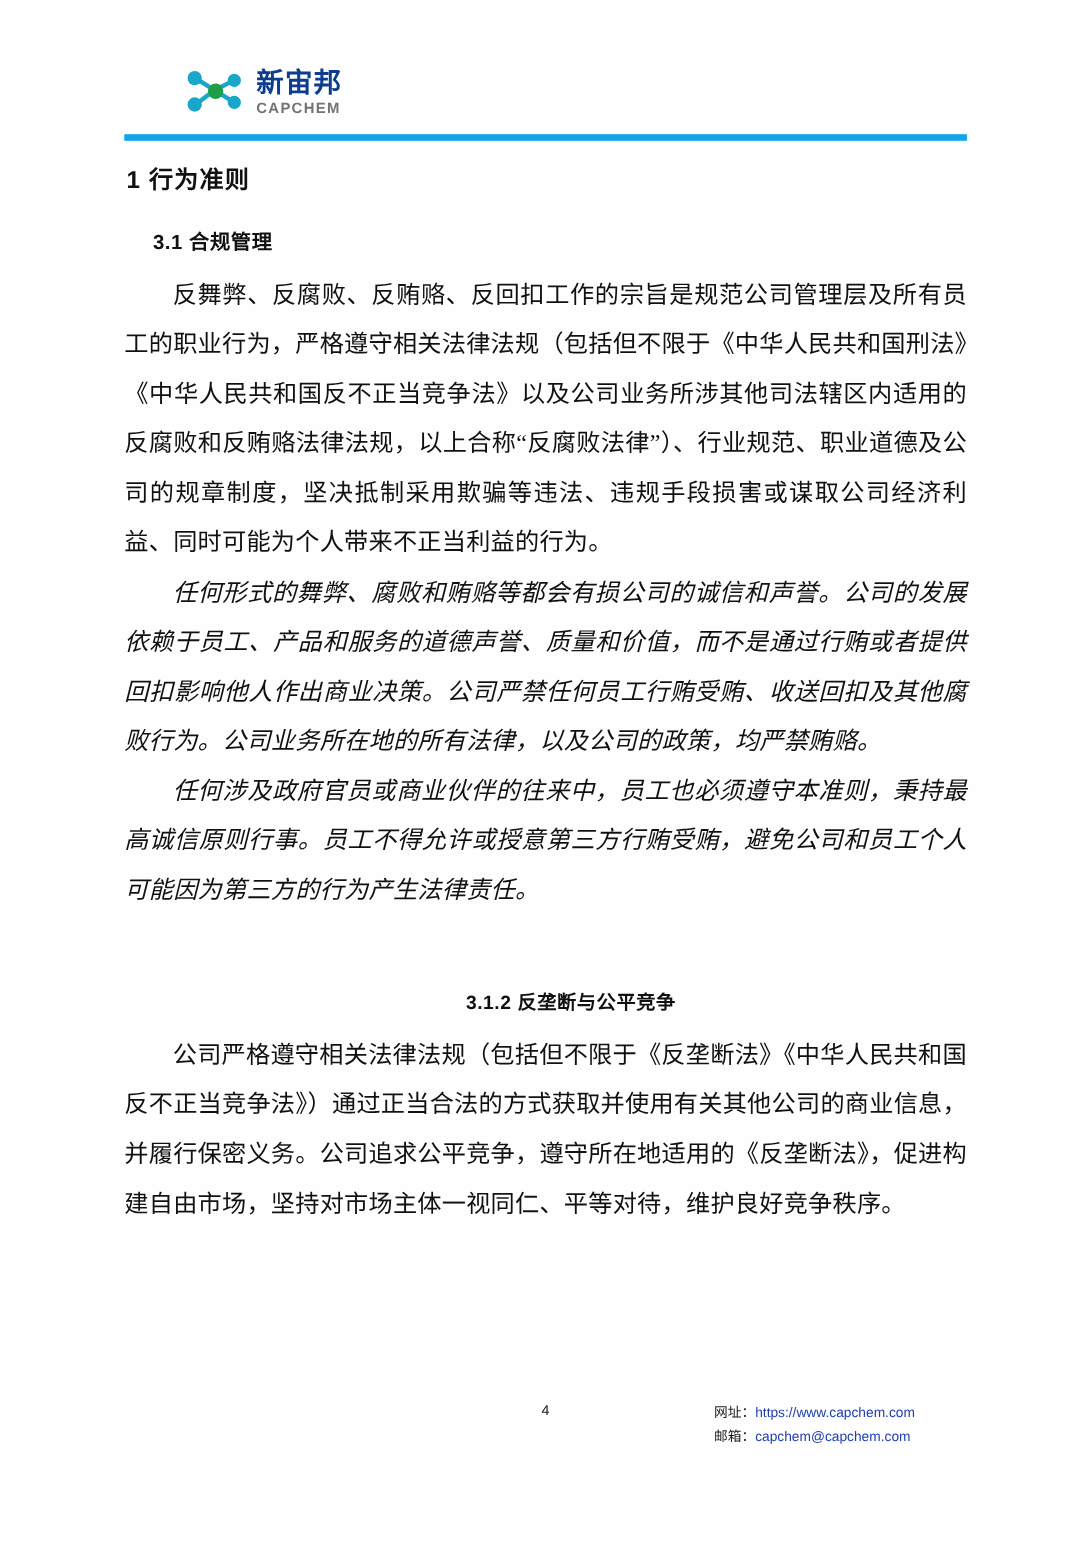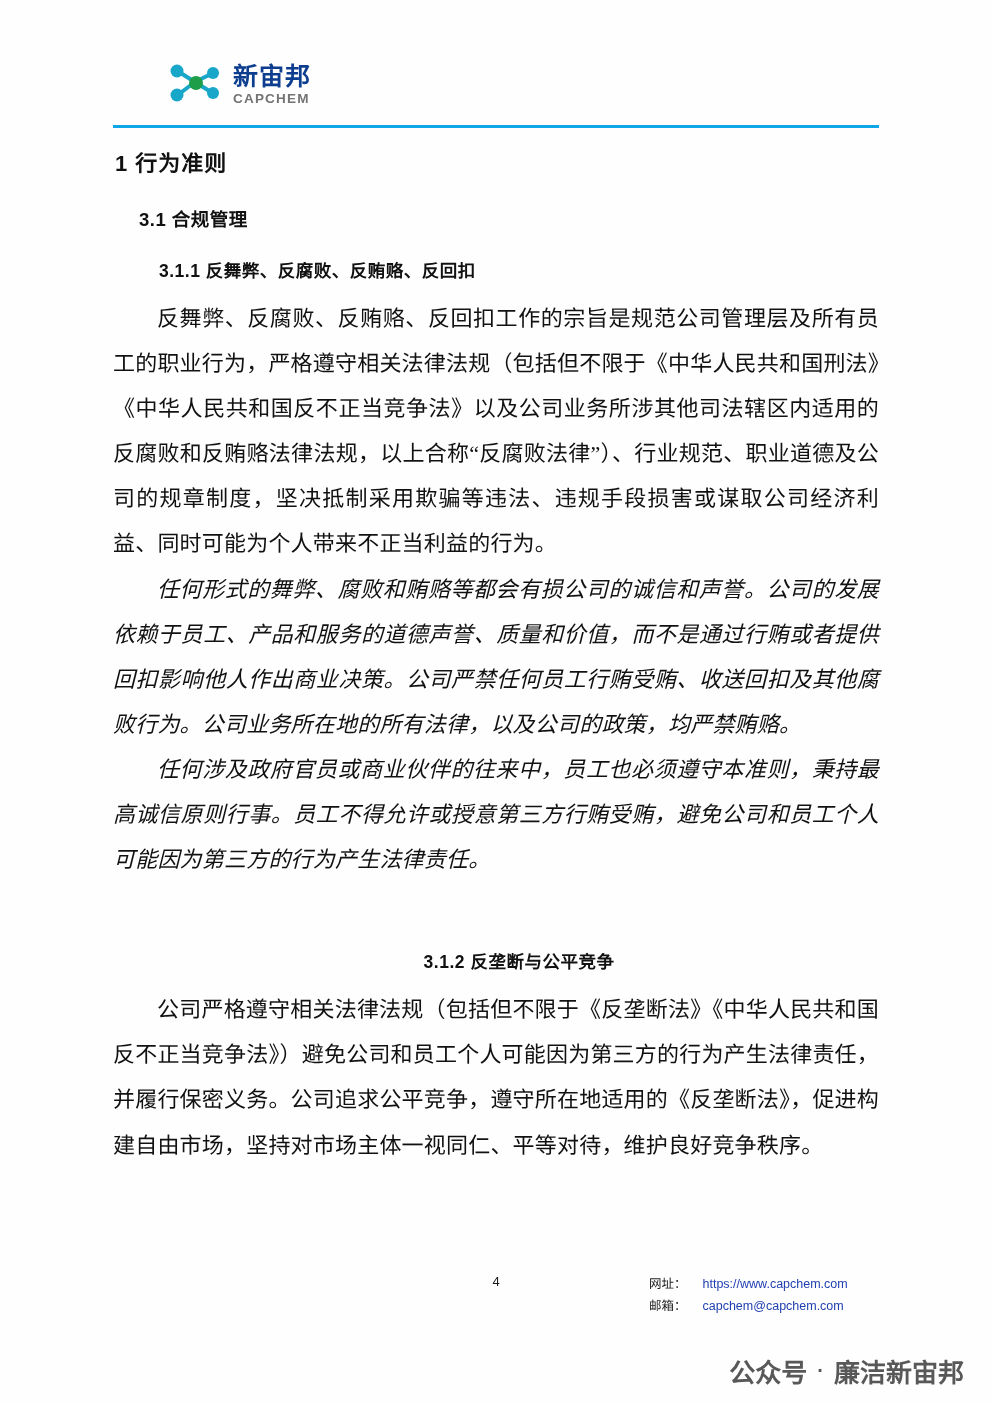--- a/index.html
+++ b/index.html
@@ -21,21 +21,21 @@
     overflow: hidden;
   }
 
   
   .header {
     position: absolute;
     left: 113px;
     top: 52px;
     width: 766px;
     height: 76px;
-    border-bottom: 3px solid #0ea5e9;
+    border-bottom: 6px solid #0ea5e9;
     box-sizing: border-box;
   }
   .logo-wrap {
     position: absolute;
     left: 52px;
     top: 8px;
     display: flex;
     align-items: center;
     gap: 6px;
   }
@@ -141,21 +141,20 @@
     position: absolute;
     right: 0;
     top: 6px;
     line-height: 1.75;
     text-align: left;
     width: 230px;
   }
   .footer-right a {
     color: #1f3fb0;
     text-decoration: none;
-    margin-left: 16px;
   }
 
   
   .promo {
     position: absolute;
     right: 28px;
     bottom: 14px;
     display: flex;
     align-items: center;
     gap: 10px;
@@ -197,41 +196,35 @@
       </span>
     </div>
   </div>
 
   <div class="content">
 
     <h1 class="h1">1  行为准则</h1>
 
     <h2 class="h2">3.1 合规管理</h2>
 
-    <h3 class="h3">3.1.1 反舞弊、反腐败、反贿赂、反回扣</h3>
     <p class="para">反舞弊、反腐败、反贿赂、反回扣工作的宗旨是规范公司管理层及所有员工的职业行为，严格遵守相关法律法规（包括但不限于《中华人民共和国刑法》《中华人民共和国反不正当竞争法》以及公司业务所涉其他司法辖区内适用的反腐败和反贿赂法律法规，以上合称“反腐败法律”）、行业规范、职业道德及公司的规章制度，坚决抵制采用欺骗等违法、违规手段损害或谋取公司经济利益、同时可能为个人带来不正当利益的行为。</p>
     <p class="para tight">任何形式的舞弊、腐败和贿赂等都会有损公司的诚信和声誉。公司的发展依赖于员工、产品和服务的道德声誉、质量和价值，而不是通过行贿或者提供回扣影响他人作出商业决策。公司严禁任何员工行贿受贿、收送回扣及其他腐败行为。公司业务所在地的所有法律，以及公司的政策，均严禁贿赂。</p>
     <p class="para tight">任何涉及政府官员或商业伙伴的往来中，员工也必须遵守本准则，秉持最高诚信原则行事。员工不得允许或授意第三方行贿受贿，避免公司和员工个人可能因为第三方的行为产生法律责任。</p>
 
     <h3 class="h3 spaced-top">3.1.2 反垄断与公平竞争</h3>
-    <p class="para">公司严格遵守相关法律法规（包括但不限于《反垄断法》《中华人民共和国反不正当竞争法》）避免公司和员工个人可能因为第三方的行为产生法律责任，并履行保密义务。公司追求公平竞争，遵守所在地适用的《反垄断法》，促进构建自由市场，坚持对市场主体一视同仁、平等对待，维护良好竞争秩序。</p>
+    <p class="para">公司严格遵守相关法律法规（包括但不限于《反垄断法》《中华人民共和国反不正当竞争法》）通过正当合法的方式获取并使用有关其他公司的商业信息，并履行保密义务。公司追求公平竞争，遵守所在地适用的《反垄断法》，促进构建自由市场，坚持对市场主体一视同仁、平等对待，维护良好竞争秩序。</p>
 
   </div>
 
   <div class="footer">
     <div class="footer-center">4</div>
     <div class="footer-right">
       <div>
         <span>网址：</span><a href="#">https://www.capchem.com</a>
       </div>
       <div>
         <span>邮箱：</span><a href="#">capchem@capchem.com</a>
       </div>
     </div>
   </div>
 
-  <div class="promo">
-    <span>公众号</span>
-    <span class="dot">·</span>
-    <span>廉洁新宙邦</span>
-  </div>
 
 </div>
 
 </body></html>

